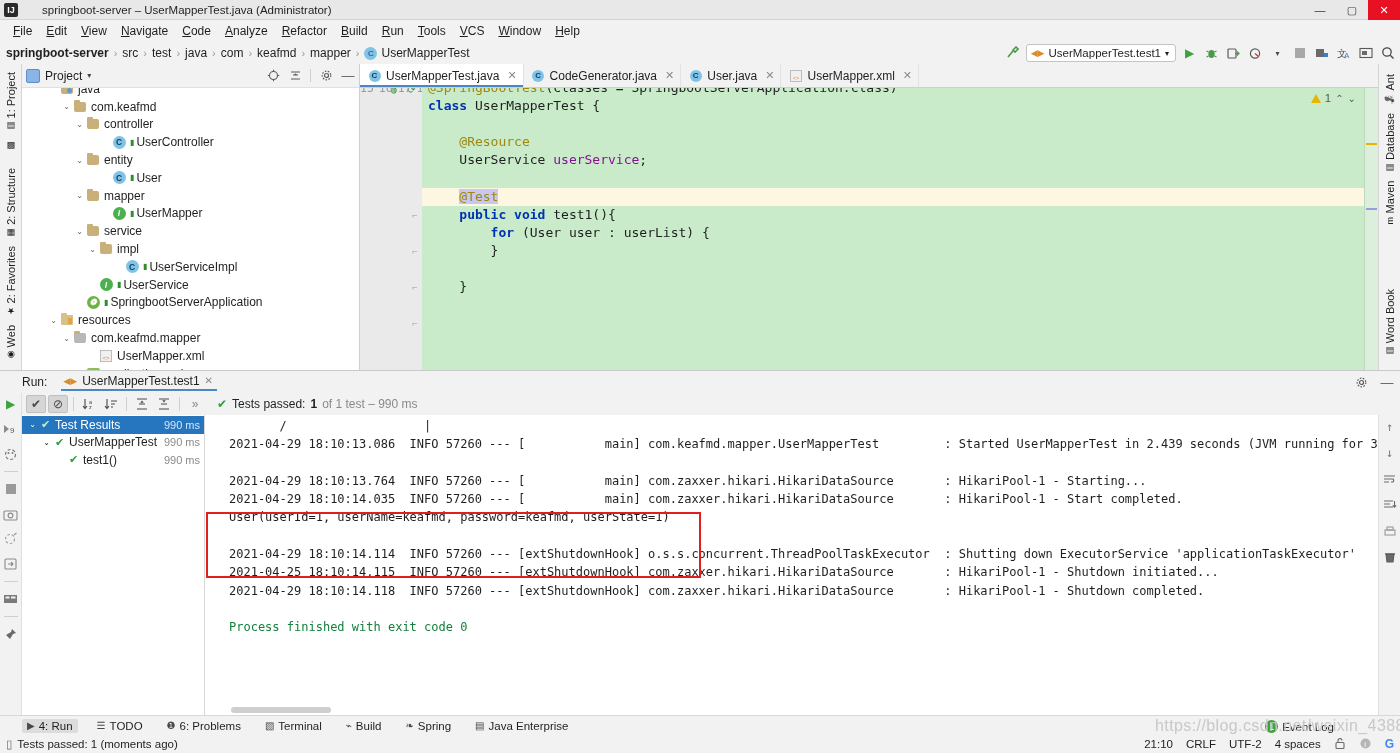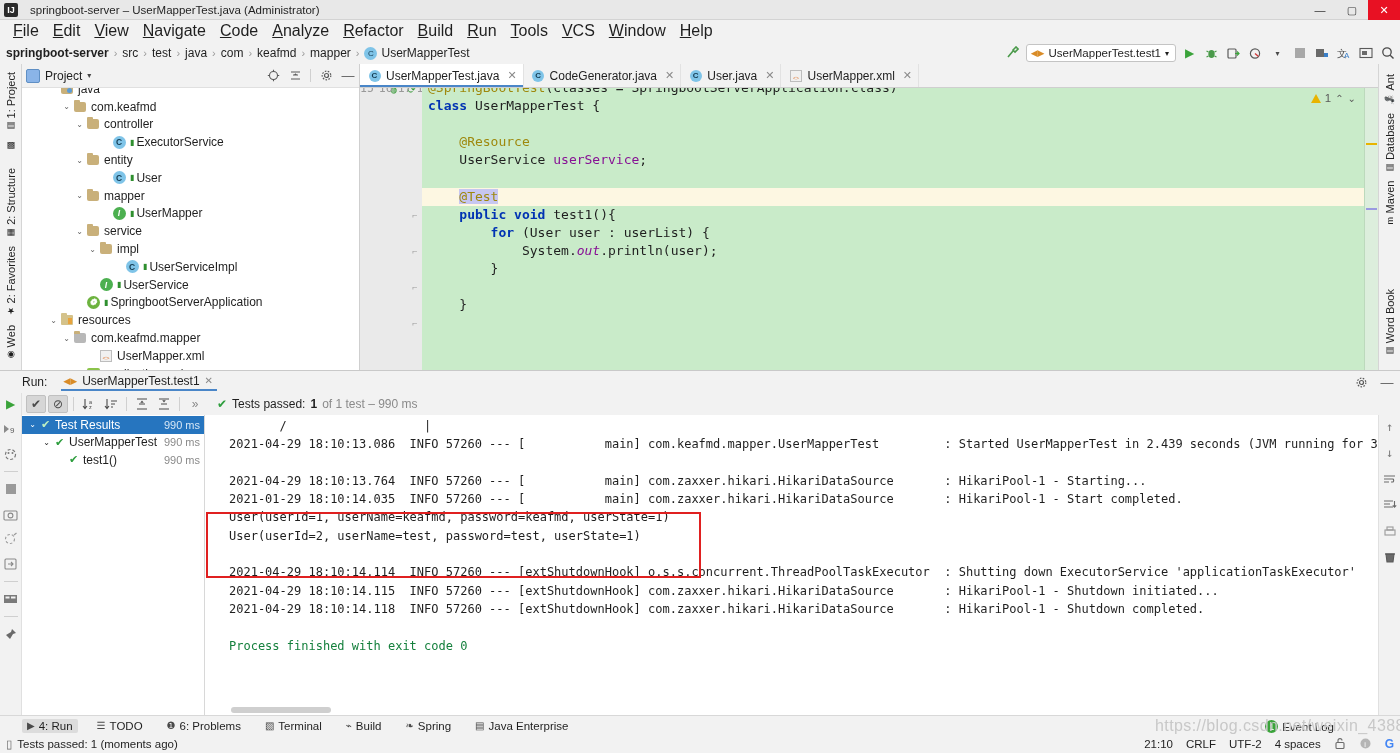--- a/index.html
+++ b/index.html
@@ -10,34 +10,34 @@
     background:#f2f2f2; overflow:hidden;
   }
   #app { position:relative; width:1400px; height:753px; display:flex; flex-direction:column; }
 
   
   .titlebar {
     height:20px; background:#e8e8e8; display:flex; align-items:center;
     border-bottom:1px solid #d3d3d3; flex:0 0 20px; position:relative;
   }
   .tb-logo {
-    width:14px; height:14px; margin-left:4px; margin-right:12px;
+    width:14px; height:14px; margin-left:4px; margin-right:24px;
     background:#2b2b2b; color:#fff; font-size:9px; font-weight:bold;
     display:flex; align-items:center; justify-content:center; border-radius:2px;
   }
   .tb-title { font-size:11.5px; color:#1f1f1f; }
   .win-btns { position:absolute; right:0; top:0; height:20px; display:flex; }
   .win-btn { width:32px; height:20px; display:flex; align-items:center; justify-content:center;
              font-size:11px; color:#333; }
   .win-btn.close { background:#e81123; color:#fff; }
 
   
   .menubar { height:22px; background:#f2f2f2; display:flex; align-items:center;
              padding-left:6px; flex:0 0 22px; }
-  .menu-item { padding:2px 7px; font-size:16px; color:#1f1f1f; white-space:nowrap; }
+  .menu-item { padding:2px 7px; font-size:12px; color:#1f1f1f; white-space:nowrap; }
   .menu-item u { text-decoration:underline; }
 
   
   .navbar { height:22px; background:#f2f2f2; display:flex; align-items:center;
             padding-left:6px; flex:0 0 22px; position:relative; }
   .crumb { font-size:12px; color:#1f1f1f; display:flex; align-items:center; }
   .crumb.bold { font-weight:bold; }
   .crumb-sep { color:#9a9a9a; margin:0 5px; font-size:11px; }
   .nav-right { position:absolute; right:4px; top:0; height:22px;
                display:flex; align-items:center; gap:5px; }
@@ -412,21 +412,21 @@
               <span class="ic-folder"></span>
             </span>
             <span class="tlabel">controller</span>
           </div>
           <div class="tnode" style="padding-left: 78px;">
             <span class="tarrow"></span>
             <span class="ticon">
               <span class="circ c">C</span>
             </span>
             <span class="lockic">▮</span>
-            <span class="tlabel">ExecutorService</span>
+            <span class="tlabel">UserController</span>
           </div>
           <div class="tnode" style="padding-left: 52px;">
             <span class="tarrow">⌄</span>
             <span class="ticon">
               <span class="ic-folder"></span>
             </span>
             <span class="tlabel">entity</span>
           </div>
           <div class="tnode" style="padding-left: 78px;">
             <span class="tarrow"></span>
@@ -591,21 +591,20 @@
         <div class="code" id="codebody" style="margin-top: -9px;">
             <div class="cline"><span class="anno">@SpringBootTest</span><span class="plain">(classes = SpringbootServerApplication.class)</span></div>
             <div class="cline"><span class="kw">class </span><span class="plain">UserMapperTest {</span></div>
             <div class="cline">&nbsp;</div>
             <div class="cline"><span class="anno">    @Resource</span></div>
             <div class="cline"><span class="plain">    UserService </span><span class="fieldv">userService</span><span class="plain">;</span></div>
             <div class="cline">&nbsp;</div>
             <div class="cline hl"><span class="plain">    </span><span class="anno caret-sel">@Test</span></div>
             <div class="cline"><span class="kw">    public void </span><span class="plain">test1(){</span></div>
             <div class="cline"><span class="kw">        for </span><span class="plain">(User user : userList) {</span></div>
-            <div class="cline"><span class="plain">            System.</span><span class="statv">out</span><span class="plain">.println(user);</span></div>
             <div class="cline"><span class="plain">        }</span></div>
             <div class="cline">&nbsp;</div>
             <div class="cline"><span class="plain">    }</span></div>
             <div class="cline">&nbsp;</div>
             <div class="cline">&nbsp;</div>
           </div>
         <div class="code-right">
           <div class="mark-stripe" style="top:55px;background:#e8b400;"></div>
           <div class="mark-stripe" style="top:120px;background:#9a9ae0;"></div>
         </div>
@@ -773,26 +772,25 @@
                 <span>test1()</span>
                 <span class="ms">990 ms</span>
               </div>
             </div>
           <div class="console">
             <div id="conlines" style="padding-top:2px;">
                 <div class="conline">       /                   |</div>
                 <div class="conline">2021-04-29 18:10:13.086  INFO 57260 --- [           main] com.keafmd.mapper.UserMapperTest         : Started UserMapperTest in 2.439 seconds (JVM running for 3.1</div>
                 <div class="conline"></div>
                 <div class="conline">2021-04-29 18:10:13.764  INFO 57260 --- [           main] com.zaxxer.hikari.HikariDataSource       : HikariPool-1 - Starting...</div>
-                <div class="conline">2021-01-29 18:10:14.035  INFO 57260 --- [           main] com.zaxxer.hikari.HikariDataSource       : HikariPool-1 - Start completed.</div>
+                <div class="conline">2021-04-29 18:10:14.035  INFO 57260 --- [           main] com.zaxxer.hikari.HikariDataSource       : HikariPool-1 - Start completed.</div>
                 <div class="conline">User(userId=1, userName=keafmd, password=keafmd, userState=1)</div>
-                <div class="conline">User(userId=2, userName=test, password=test, userState=1)</div>
                 <div class="conline"></div>
                 <div class="conline">2021-04-29 18:10:14.114  INFO 57260 --- [extShutdownHook] o.s.s.concurrent.ThreadPoolTaskExecutor  : Shutting down ExecutorService 'applicationTaskExecutor'</div>
-                <div class="conline">2021-04-29 18:10:14.115  INFO 57260 --- [extShutdownHook] com.zaxxer.hikari.HikariDataSource       : HikariPool-1 - Shutdown initiated...</div>
+                <div class="conline">2021-04-25 18:10:14.115  INFO 57260 --- [extShutdownHook] com.zaxxer.hikari.HikariDataSource       : HikariPool-1 - Shutdown initiated...</div>
                 <div class="conline">2021-04-29 18:10:14.118  INFO 57260 --- [extShutdownHook] com.zaxxer.hikari.HikariDataSource       : HikariPool-1 - Shutdown completed.</div>
                 <div class="conline"></div>
                 <div class="conline blue">Process finished with exit code 0</div>
               </div>
             <div class="redbox" style="left:1px; top:97px; width:495px; height:66px;"></div>
             <div class="con-hscroll"></div>
             <div class="con-rail">
               <span class="cr-ic">↑</span>
               <span class="cr-ic">↓</span>
               <span class="cr-ic">

